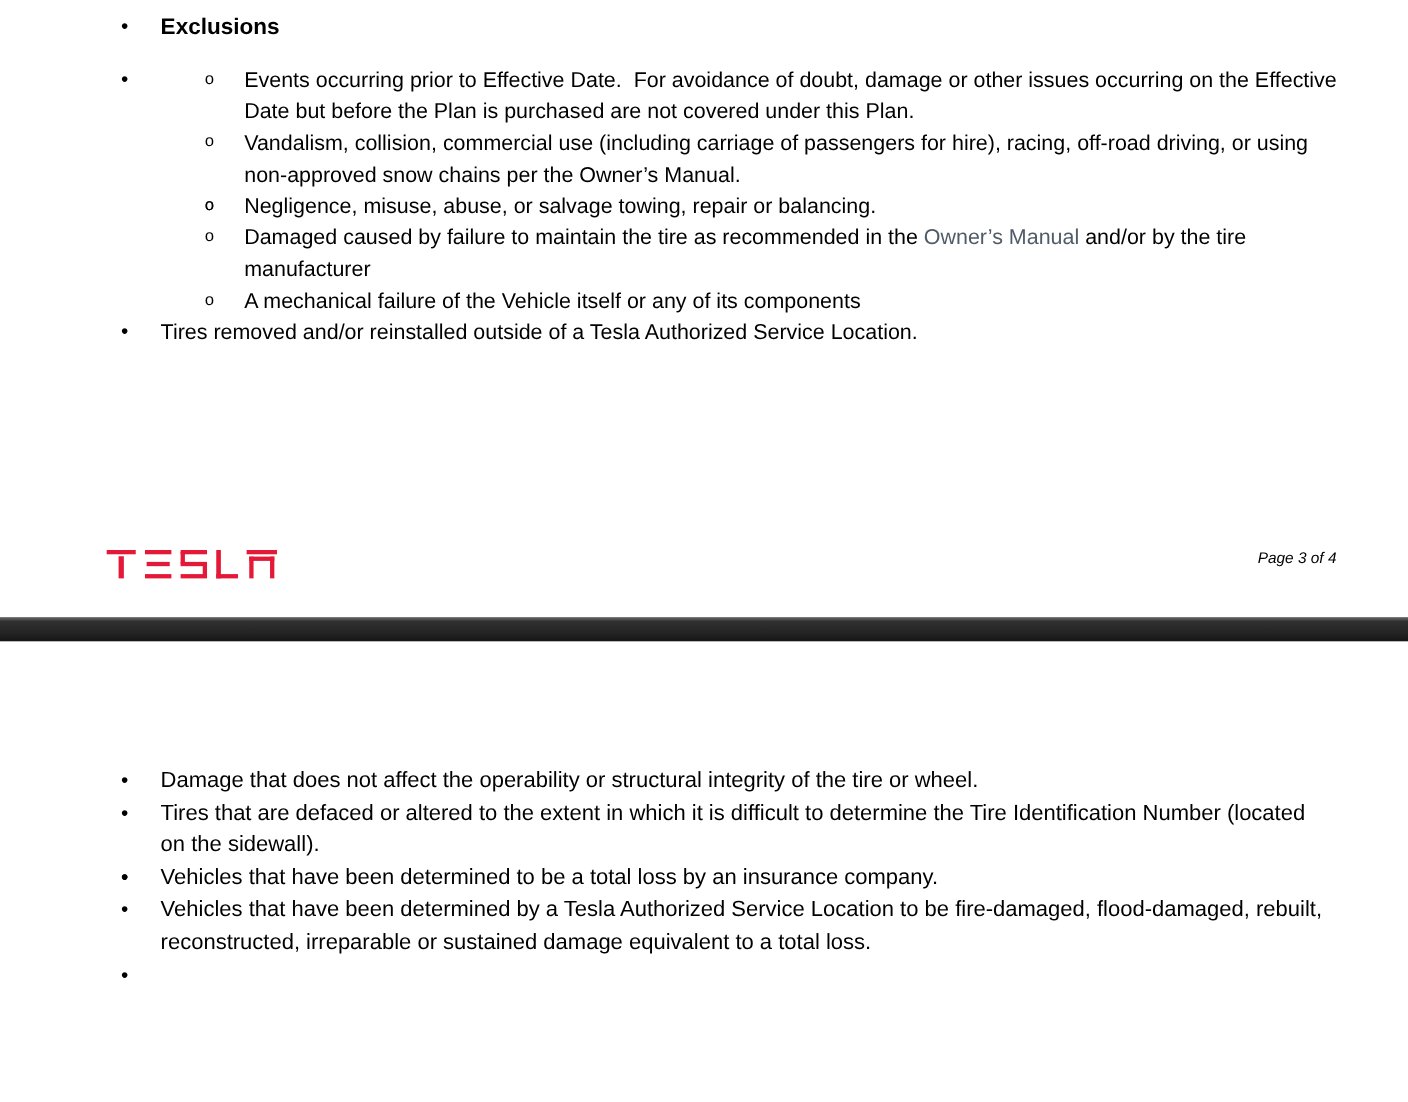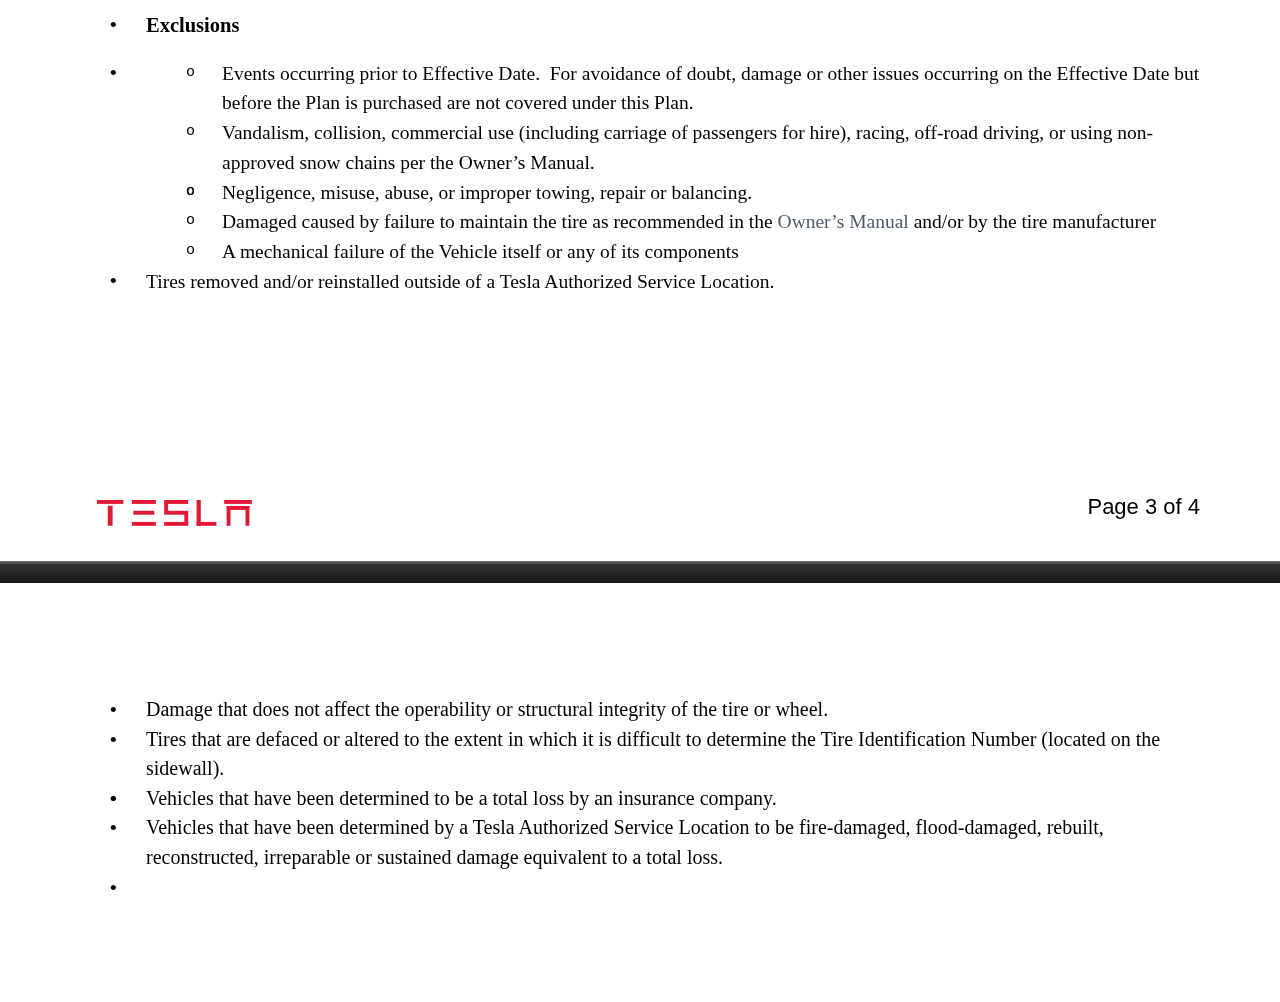--- a/index.html
+++ b/index.html
@@ -3,21 +3,21 @@
 <meta charset="utf-8">
 <style>
   html,body { margin:0; padding:0; background:#ffffff; }
   .screen {
     position:relative; width:1280px; height:1002px; overflow:hidden;
     background:#ffffff; color:#000000;
     font-family:"Liberation Sans", sans-serif;
   }
   ul { list-style:none; margin:0; padding:0; }
   li { position:relative; box-sizing:border-box; }
-  .txt { white-space:pre-wrap;font-family:Liberation Serif, serif; }
+  .txt { white-space:pre-wrap; }
 
   
   .page3 {
     position:absolute; top:0; left:0; width:1280px; height:561px;
     font-size:19.5px; line-height:28.7px;
   }
   .page3 .l1 li { padding-left:146px; width:1192px; }
   .page3 .l2 li { padding-left:222px; width:1216px; }
   .ul-top { margin-top:11px; }
   .heading-li { margin-bottom:19px; }
@@ -27,22 +27,22 @@
     font-size:19px; line-height:28.7px;
   }
   .m2 {
     position:absolute; left:186px; top:0;
     font-family:"Liberation Mono", monospace; font-size:15px; line-height:28.7px;
   }
   .muted-link { color:#4f5b66; }
 
   .footer-logo { position:absolute; left:95px; top:500px; width:160px; height:30px; }
   .pagenum {
-    position:absolute; right:80px; top:494px;
-    font-size:22px; line-height:26px;
+    position:absolute; right:65px; top:494px;
+    font-style:italic; font-size:14px; line-height:26px;
   }
 
   
   .separator {
     position:absolute; top:561px; left:0; width:1280px; height:22px;
     background:linear-gradient(180deg,#6f6f6f 0%, #303030 18%, #242424 65%, #161616 100%);
   }
 
   
   .page4 {
@@ -77,21 +77,21 @@
       </li>
       <li>
         <span class="m2">o</span>
         <span class="txt">Vandalism, collision, commercial use (including carriage of passengers for hire), racing, off-road driving, or using non-approved snow chains per the Owner’s Manual.</span>
       </li>
       <li>
         <span class="m2">o</span>
       </li>
       <li>
         <span class="m2">o</span>
-        <span class="txt">Negligence, misuse, abuse, or improper towing, repair or balancing.</span>
+        <span class="txt">Negligence, misuse, abuse, or salvage towing, repair or balancing.</span>
       </li>
       <li>
         <span class="m2">o</span>
         <span class="txt"><span>Damaged caused by failure to maintain the tire as recommended in the </span><span class="muted-link">Owner’s Manual</span><span> and/or by the tire manufacturer</span></span>
       </li>
       <li>
         <span class="m2">o</span>
         <span class="txt">A mechanical failure of the Vehicle itself or any of its components</span>
       </li>
     </ul>

